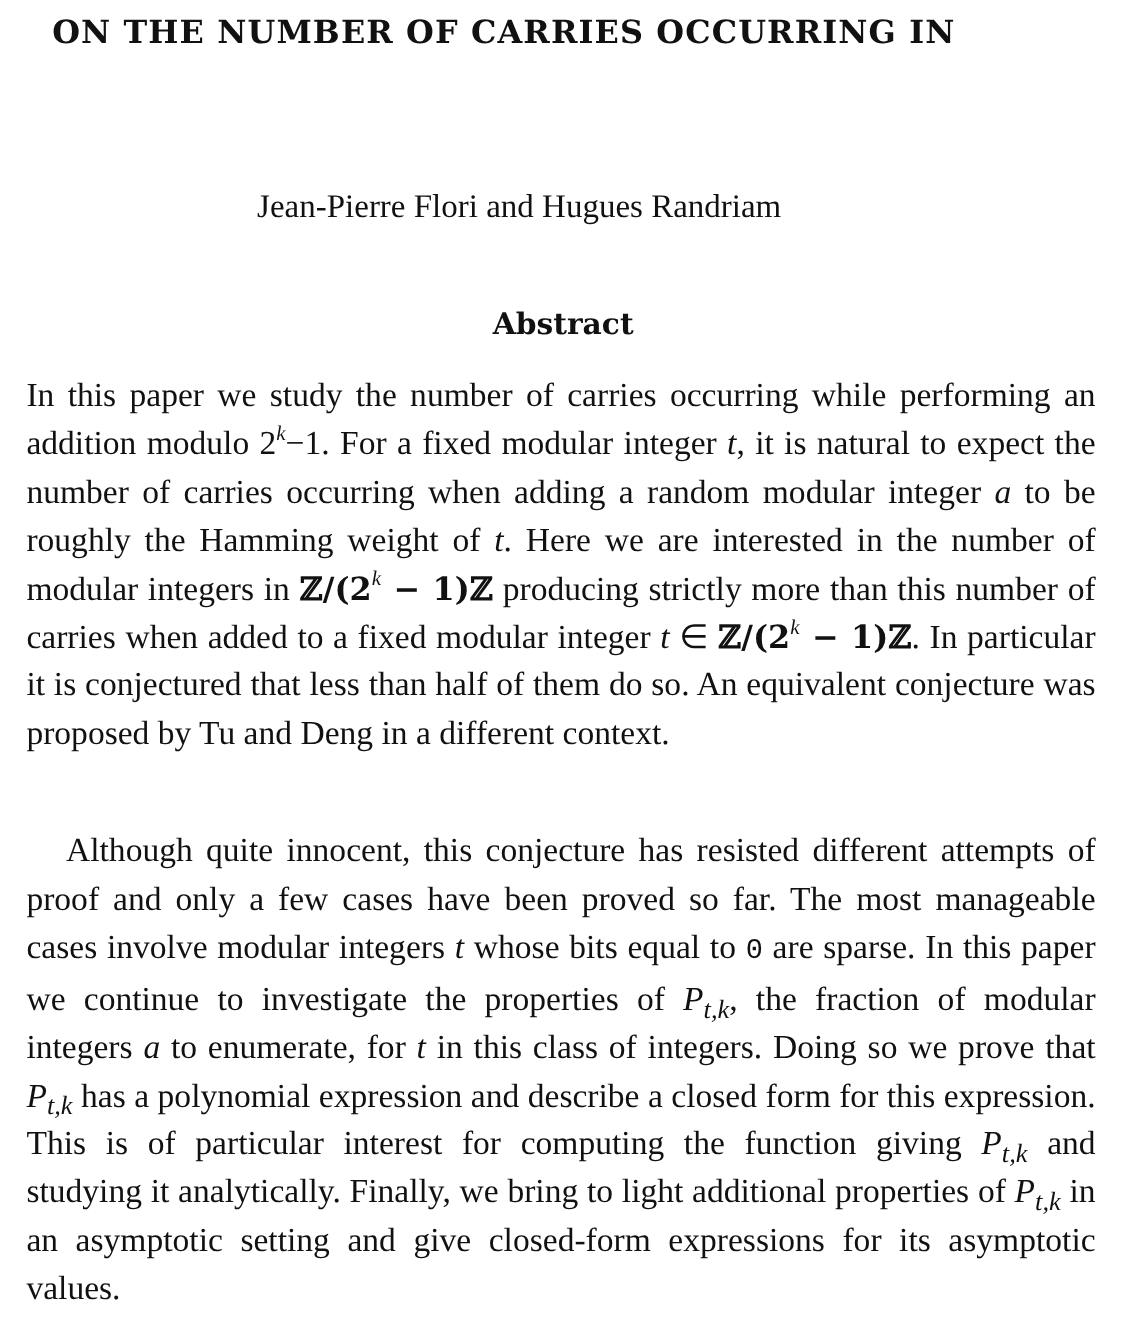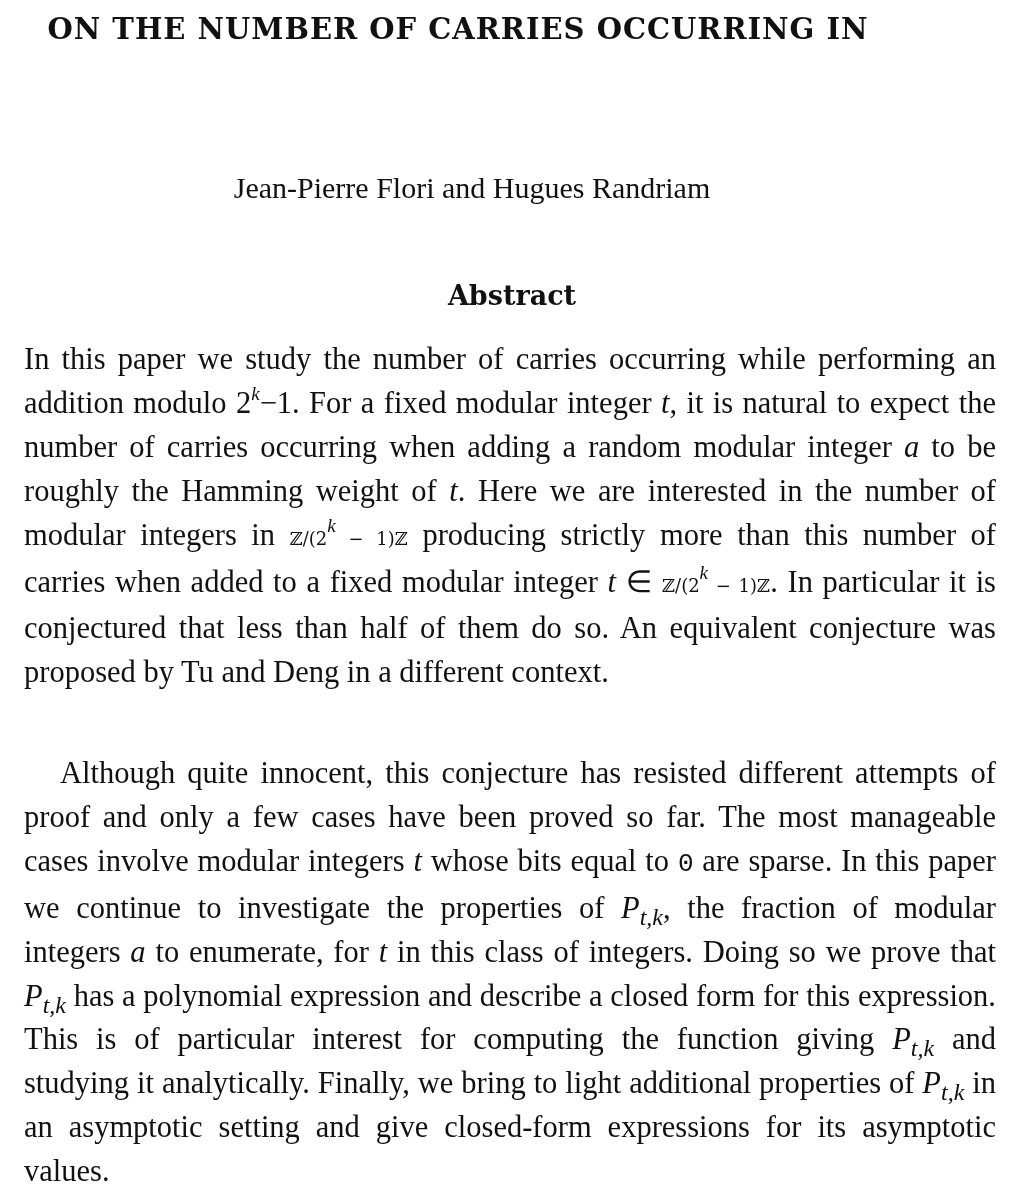--- a/index.html
+++ b/index.html
@@ -34,21 +34,21 @@
   .para {
     position: absolute; left: 24px; width: 972px;
     font-family: "Liberation Serif", serif;
     font-size: 30.5px; line-height: 43.9px;
     text-align: justify;
     hyphens: manual;
   }
   .p1 { top: 338px; }
   .p2 { top: 752px; text-indent: 36px; }
   .m { font-style: italic; }
-  .bb { font-family: "DejaVu Serif", serif; font-weight: normal; font-size: 18px; }
+  .bb { font-family: "DejaVu Serif", serif; font-weight: bold; font-size: 29px; }
   .tt { font-family: "Liberation Mono", monospace; font-size: 26px; }
   sup.k { font-size: 19px; font-style: italic; vertical-align: 13px; line-height: 0; }
   sub.tk { font-size: 24px; font-style: italic; vertical-align: -7px; line-height: 0; }
 </style>
 </head>
 <body>
 
 <div class="title">
   <div>ON THE NUMBER OF CARRIES OCCURRING IN</div>
 </div>

